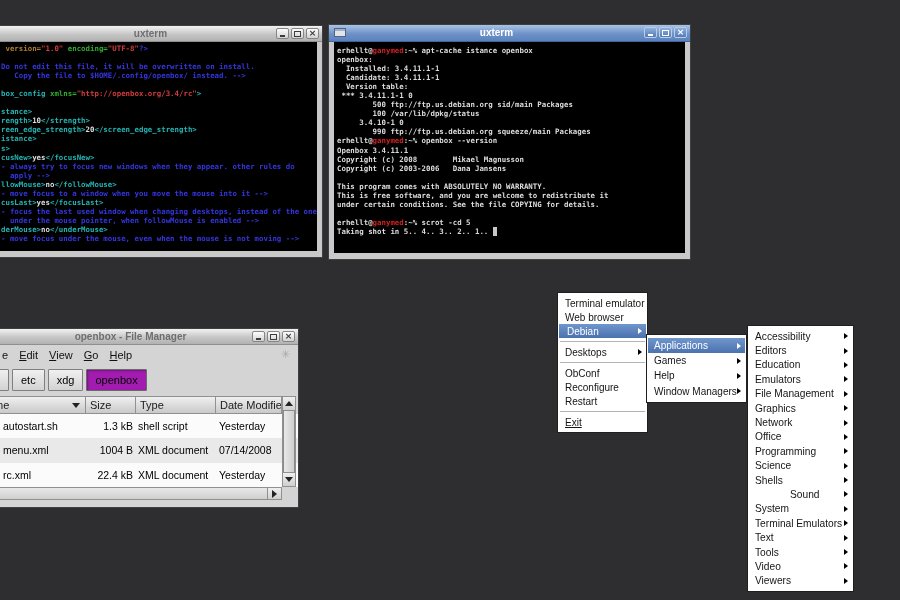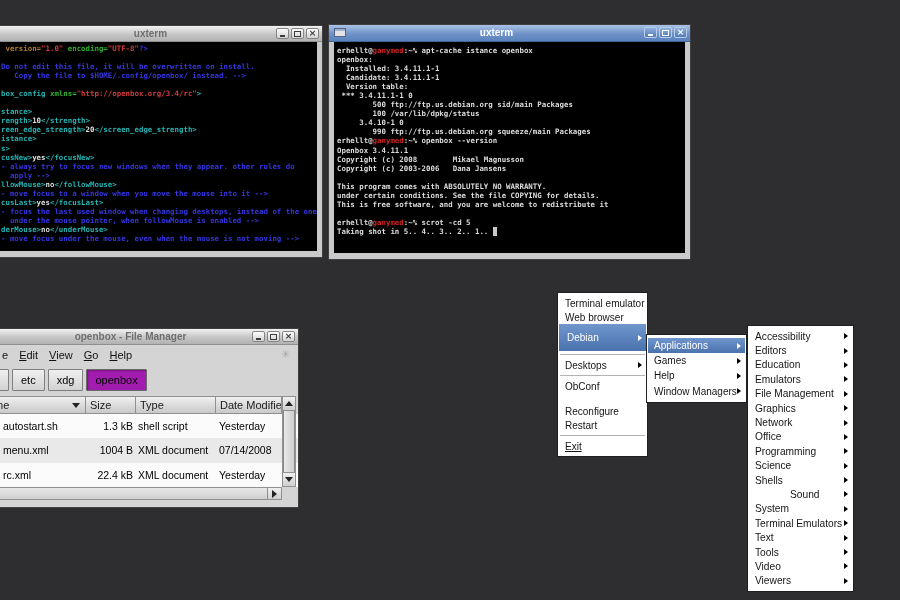--- a/index.html
+++ b/index.html
@@ -161,22 +161,22 @@
           <div class="tline"><span class="sg-w">        500 ftp://ftp.us.debian.org sid/main Packages</span></div>
           <div class="tline"><span class="sg-w">        100 /var/lib/dpkg/status</span></div>
           <div class="tline"><span class="sg-w">     3.4.10-1 0</span></div>
           <div class="tline"><span class="sg-w">        990 ftp://ftp.us.debian.org squeeze/main Packages</span></div>
           <div class="tline"><span class="sg-w">erhellt@</span><span class="sg-r">ganymed</span><span class="sg-w">:~% openbox --version</span></div>
           <div class="tline"><span class="sg-w">Openbox 3.4.11.1</span></div>
           <div class="tline"><span class="sg-w">Copyright (c) 2008        Mikael Magnusson</span></div>
           <div class="tline"><span class="sg-w">Copyright (c) 2003-2006   Dana Jansens</span></div>
           <div class="tline">&nbsp;</div>
           <div class="tline"><span class="sg-w">This program comes with ABSOLUTELY NO WARRANTY.</span></div>
+          <div class="tline"><span class="sg-w">This is free software, and you are welcome to redistribute it</span></div>
           <div class="tline"><span class="sg-w">under certain conditions. See the file COPYING for details.</span></div>
-          <div class="tline"><span class="sg-w">This is free software, and you are welcome to redistribute it</span></div>
           <div class="tline">&nbsp;</div>
           <div class="tline"><span class="sg-w">erhellt@</span><span class="sg-r">ganymed</span><span class="sg-w">:~% scrot -cd 5</span></div>
           <div class="tline"><span class="sg-w">Taking shot in 5.. 4.. 3.. 2.. 1.. </span><span class="sg-k"> </span></div>
         </div>
     </div>
   </div>
 
   <div class="win" id="fm-win">
     <div class="titlebar inactive">
       <div class="title-text">openbox - File Manager</div>
@@ -251,34 +251,34 @@
     </div>
   </div>
 
   <div class="menu" id="root-menu">
       <div class="mi" style="height: 14px;">
         <span>Terminal emulator</span>
       </div>
       <div class="mi" style="height: 14px;">
         <span>Web browser</span>
       </div>
-      <div class="mi sel" style="height: 27px; padding-left: 8px;">
+      <div class="mi sel" style="height: 14px; padding-left: 8px;">
         <span>Debian</span>
         <span class="arrow"></span>
       </div>
       <div class="msep"></div>
       <div class="mi" style="height: 14px;">
         <span>Desktops</span>
         <span class="arrow"></span>
       </div>
       <div class="msep"></div>
       <div class="mi" style="height: 14px;">
         <span>ObConf</span>
       </div>
-      <div class="mi" style="height: 14px; margin-top: 11px;">
+      <div class="mi" style="height: 14px;">
         <span>Reconfigure</span>
       </div>
       <div class="mi" style="height: 14px;">
         <span>Restart</span>
       </div>
       <div class="msep"></div>
       <div class="mi" style="height: 14px; text-decoration: underline;">
         <span>Exit</span>
       </div>
     </div>

